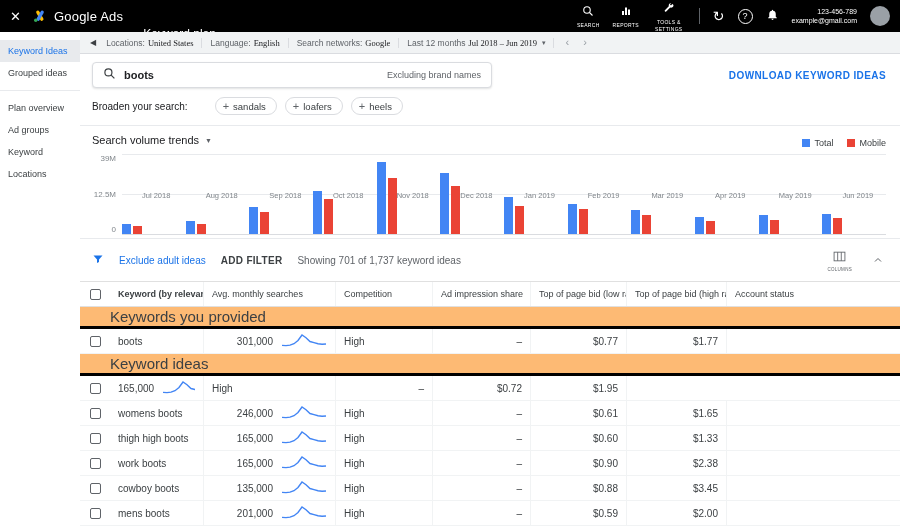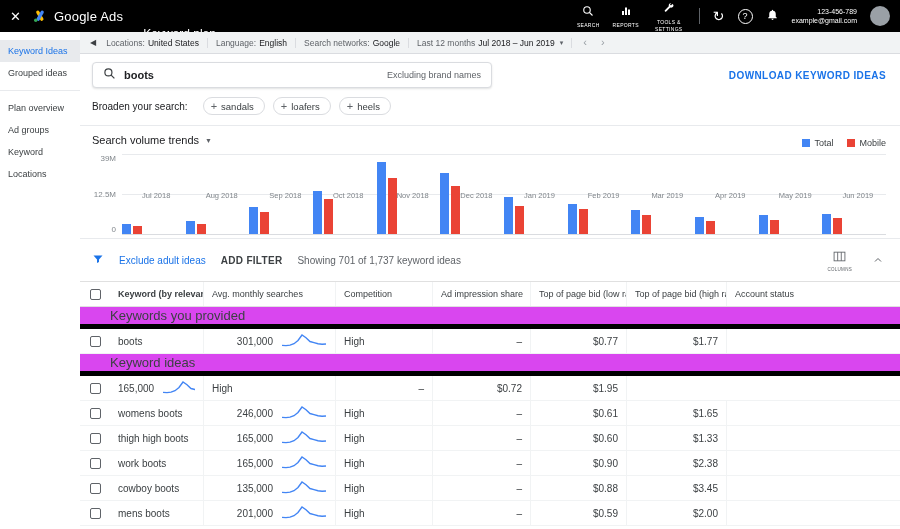--- a/index.html
+++ b/index.html
@@ -31,37 +31,37 @@
   .side-item { font-size:9px; color:#3c4043; padding:6px 8px; cursor:pointer; white-space:nowrap; }
   .side-item.active { color:#1a73e8; background:#e8eaed; }
   .side-div { height:1px; background:#e8eaed; margin:6px 0; }
   .rightcol { flex:1; display:flex; flex-direction:column; min-width:0; }
 
   
   .settingsbar { height:22px; flex:0 0 22px; background:#f1f3f4; border-bottom:1px solid #dadce0;
     display:flex; align-items:center; padding:0 10px; gap:8px; font-size:8.5px; color:#5f6368; }
   .set-back { color:#3c4043; font-size:8px; cursor:pointer; margin-right:2px; }
   .set-item { display:flex; align-items:center; gap:3px; white-space:nowrap; }
-  .set-value { color:#202124; }
+  .set-value { color:#202124;font-family:Liberation Serif, serif; }
   .set-sep { width:1px; height:10px; background:#dadce0; }
   .set-caret { font-size:7px; color:#5f6368; margin-left:2px; }
   .set-pag { color:#9aa0a6; font-size:11px; cursor:pointer; padding:0 3px; line-height:1; }
 
   
   .main { flex:1; min-height:0; overflow:hidden; display:flex; flex-direction:column; }
 
   .search-row { display:flex; align-items:center; padding:8px 14px 5px 12px; }
   .searchbox { width:400px; height:26px; background:#fff; border:1px solid #dadce0; border-radius:4px;
     box-shadow:0 1px 2px rgba(60,64,67,.15); display:flex; align-items:center; padding:0 10px; gap:8px; }
   .search-query { font-weight:bold; font-size:11px; color:#202124; }
   .search-note { margin-left:auto; font-size:9px; color:#5f6368; }
   .download-link { margin-left:auto; color:#1a73e8; font-size:10px; font-weight:bold; letter-spacing:.4px; cursor:pointer; white-space:nowrap;padding-left:15px; }
 
   .broaden-row { display:flex; align-items:center; gap:9px; padding:4px 12px 10px; border-bottom:1px solid #e8eaed; }
-  .broaden-label { font-size:10px; color:#202124; margin-right:6px; }
+  .broaden-label { font-size:10px; color:#202124; margin-right:18px; }
   .chip { display:inline-flex; align-items:center; gap:4px; height:18px; padding:0 10px 0 7px;
     border:1px solid #dadce0; border-radius:10px; background:#fff; font-size:9.5px; color:#3c4043; cursor:pointer; }
   .chip-plus { color:#5f6368; font-size:11px; line-height:1; }
 
   
   .chart-section { padding:6px 14px 4px 12px; border-bottom:1px solid #e8eaed; }
   .trends-row { display:flex; justify-content:space-between; align-items:flex-end; }
   .trends-btn { display:inline-flex; align-items:center; gap:6px; font-size:11px; color:#202124; cursor:pointer; padding:2px 0 4px; }
   .caret { font-size:7px; color:#5f6368; }
   .legend { display:flex; gap:14px; font-size:9px; color:#3c4043; padding-bottom:2px; }
@@ -94,22 +94,22 @@
   .table { flex:1; font-size:10px; }
   .grid-row { display:grid; grid-template-columns:30px 94px 132px 97px 98px 96px 100px 1fr; }
   .thead { height:26px; align-items:center; border-top:1px solid #e0e0e0; border-bottom:1px solid #e0e0e0; }
   .th { font-size:9px; color:#3c4043; padding:0 8px; display:flex; align-items:center; height:100%;
     border-right:1px solid #f1f3f4; overflow:hidden; white-space:nowrap; cursor:pointer; }
   .th.right { justify-content:flex-start; }
   .th.last { border-right:none; }
   .th-bold { font-weight:bold; }
   .cb { width:11px; height:11px; border:1.5px solid #5f6368; border-radius:2px; background:#fff; cursor:pointer; flex:0 0 auto; }
   .cb-cell { justify-content:center; border-right:none !important; cursor:default; }
-  .section-band { height:22px; background:#d946ef; border-bottom:5px solid #000000;
-    display:flex; align-items:center; padding-left:30px; font-size:13px; color:#3c4043; }
+  .section-band { height:22px; background:#fdba74; border-bottom:3px solid #000000;
+    display:flex; align-items:center; padding-left:30px; font-size:15px; color:#3c4043; }
   .trow { height:25px; align-items:center; border-bottom:1px solid #f1f3f4; background:#fff; }
   .cell { padding:0 8px; height:100%; display:flex; align-items:center; overflow:hidden;
     white-space:nowrap; border-right:1px solid #f1f3f4; color:#3c4043; }
   .cell.right { justify-content:flex-end; }
   .cell.last { border-right:none; }
   .cell.searches { justify-content:flex-end; gap:8px; }
 </style>
 </head>
 <body>
 

